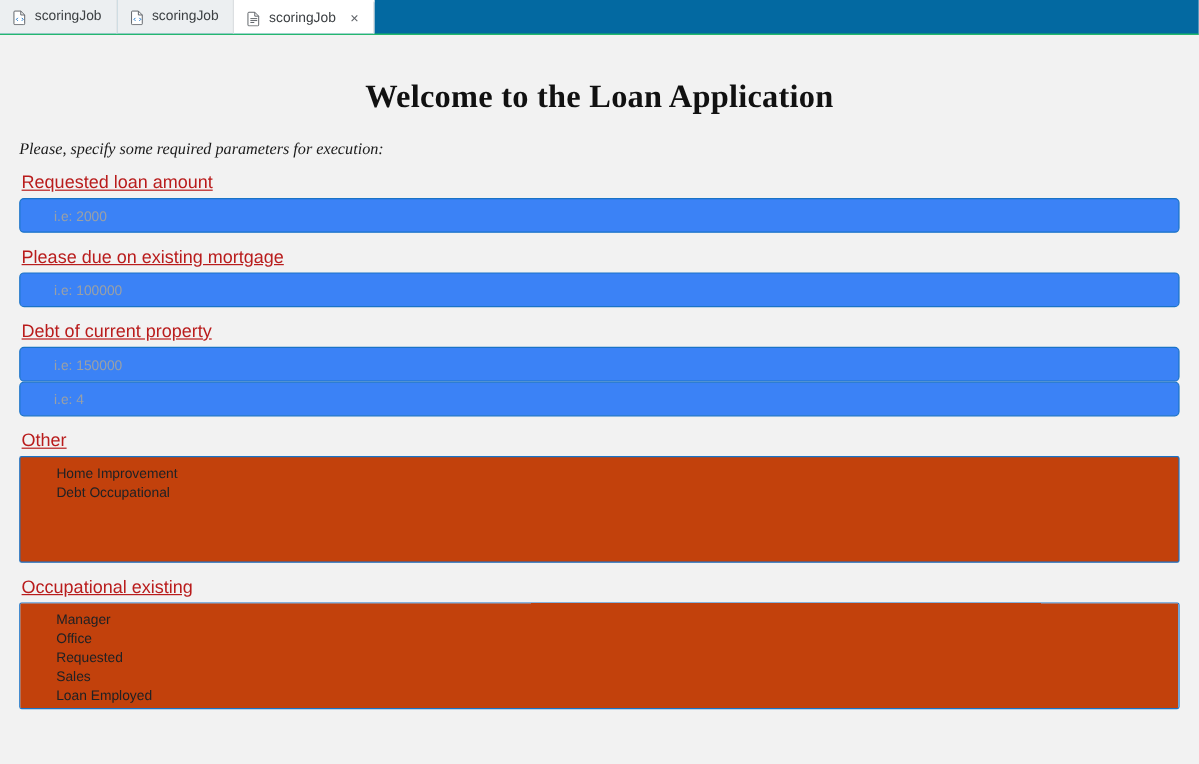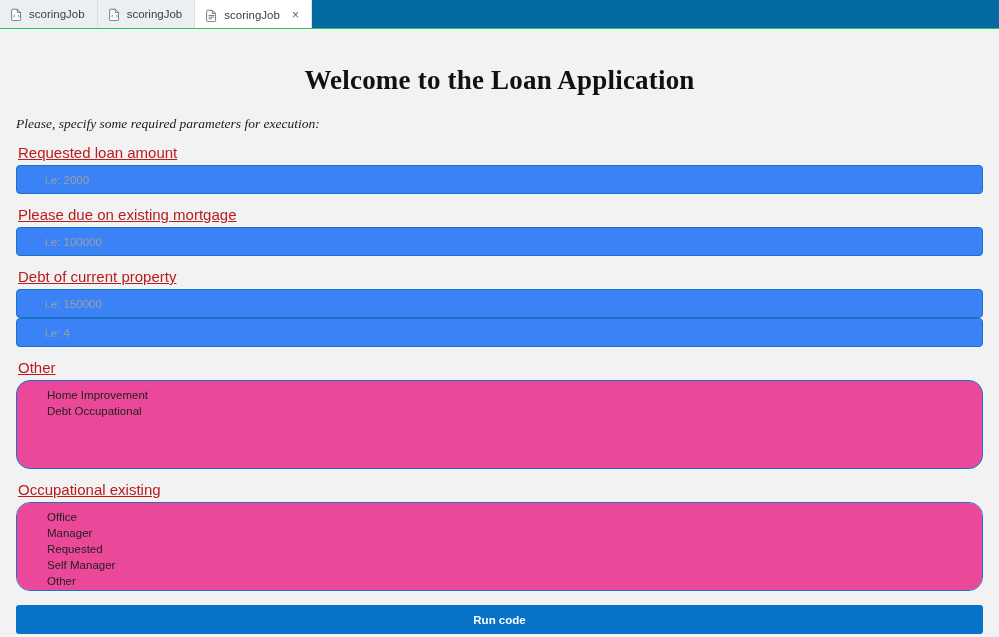--- a/index.html
+++ b/index.html
@@ -100,22 +100,22 @@
     outline: none;
   }
   .text-input::placeholder {
     color: #9aa0a6;
     font-size: 11.5px;
   }
   .listbox {
     width: 100%;
     box-sizing: border-box;
     border: 1px solid #1a73c7;
-    border-radius: 14px;
-    background: #ec4899;
+    border-radius: 2px;
+    background: #c2410c;
     overflow-y: scroll;
     padding: 6px 0 6px 0;
   }
   .listbox.reason { height: 89px; }
   .listbox.occupation { height: 89px; }
   .listbox .opt {
     font-size: 11.5px;
     color: #202124;
     padding: 1px 0 1px 30px;
     line-height: 14px;
@@ -211,21 +211,21 @@
   <input class="text-input" type="text" placeholder="i.e: 4" style="">
 
   <div class="field-label">Other</div>
   <div class="listbox reason">
     <div class="opt">Home Improvement</div>
     <div class="opt">Debt Occupational</div>
   </div>
 
   <div class="field-label">Occupational existing</div>
   <div class="listbox occupation">
+    <div class="opt">Manager</div>
     <div class="opt">Office</div>
-    <div class="opt">Manager</div>
     <div class="opt">Requested</div>
-    <div class="opt">Self Manager</div>
+    <div class="opt">Sales</div>
+    <div class="opt">Loan Employed</div>
     <div class="opt">Other</div>
   </div>
 
-  <button class="run-button">Run code</button>
 </div>
 
 </body></html>

